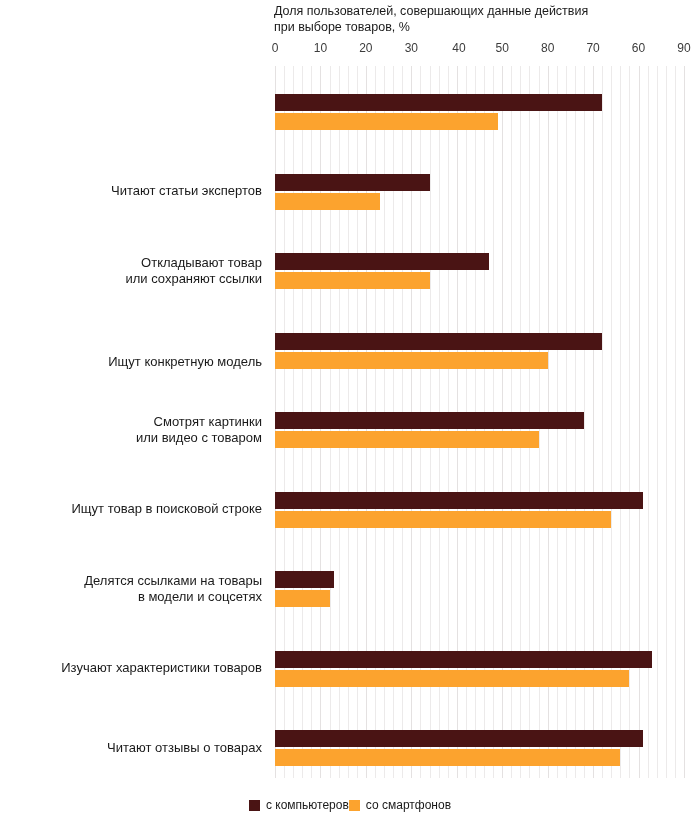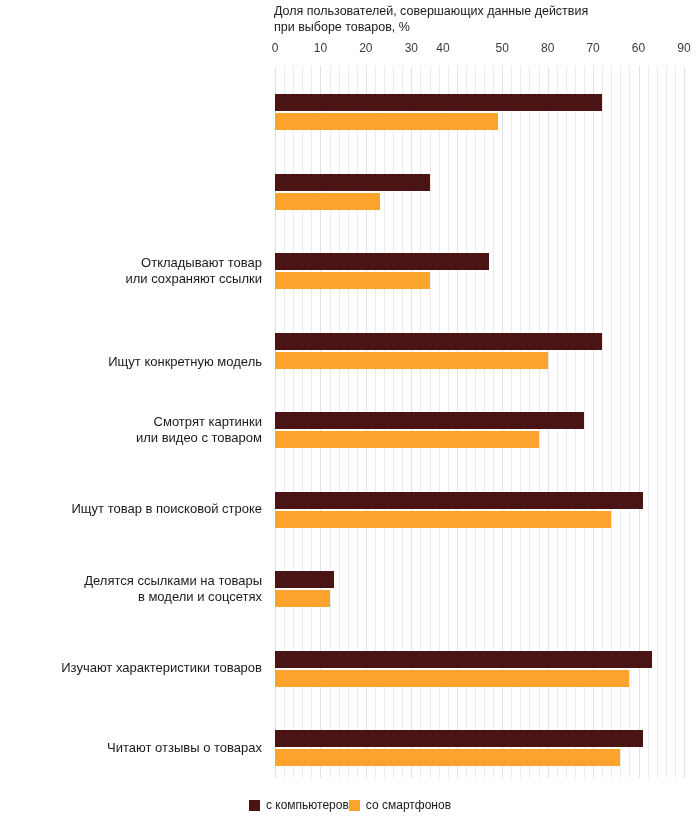--- a/index.html
+++ b/index.html
@@ -143,29 +143,30 @@
 <div id="chart-root">
 
   <div id="chart-title">Доля пользователей, совершающих данные действия
 при выборе товаров, %</div>
 
   <div id="axis-labels">
       <span class="tick-label" style="left: 275px;">0</span>
       <span class="tick-label" style="left: 320.444px;">10</span>
       <span class="tick-label" style="left: 365.889px;">20</span>
       <span class="tick-label" style="left: 411.333px;">30</span>
-      <span class="tick-label" style="left: 443px;">40</span>
+      <span class="tick-label" style="left: 459px;">40</span>
       <span class="tick-label" style="left: 502.222px;">50</span>
       <span class="tick-label" style="left: 547.667px;">80</span>
       <span class="tick-label" style="left: 593.111px;">70</span>
       <span class="tick-label" style="left: 638.556px;">60</span>
       <span class="tick-label" style="left: 684px;">90</span>
     </div>
 
   <div id="cat-labels">
+      <div class="cat-label" style="top: 117.25px;">Читают статьи экспертов</div>
       <div class="cat-label" style="top: 188.5px;">Откладывают товар
 или сохраняют ссылки</div>
       <div class="cat-label" style="top: 276.25px; margin-top: 12px;">Ищут конкретную модель</div>
       <div class="cat-label" style="top: 347.5px;">Смотрят картинки
 или видео с товаром</div>
       <div class="cat-label" style="top: 435.25px;">Ищут товар в поисковой строке</div>
       <div class="cat-label" style="top: 506.5px;">Делятся ссылками на товары
 в модели и соцсетях</div>
       <div class="cat-label" style="top: 594.25px;">Изучают характеристики товаров</div>
       <div class="cat-label" style="top: 673.75px;">Читают отзывы о товарах</div>

